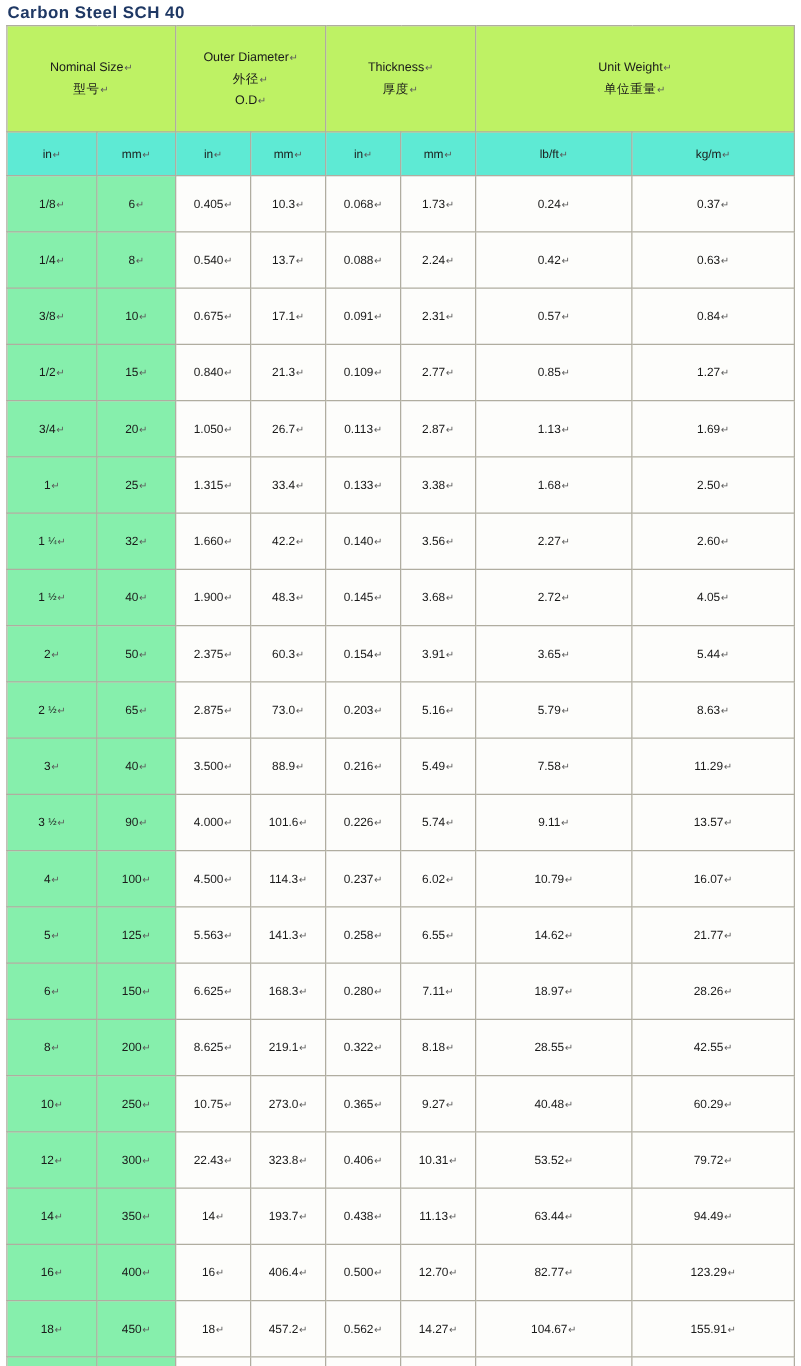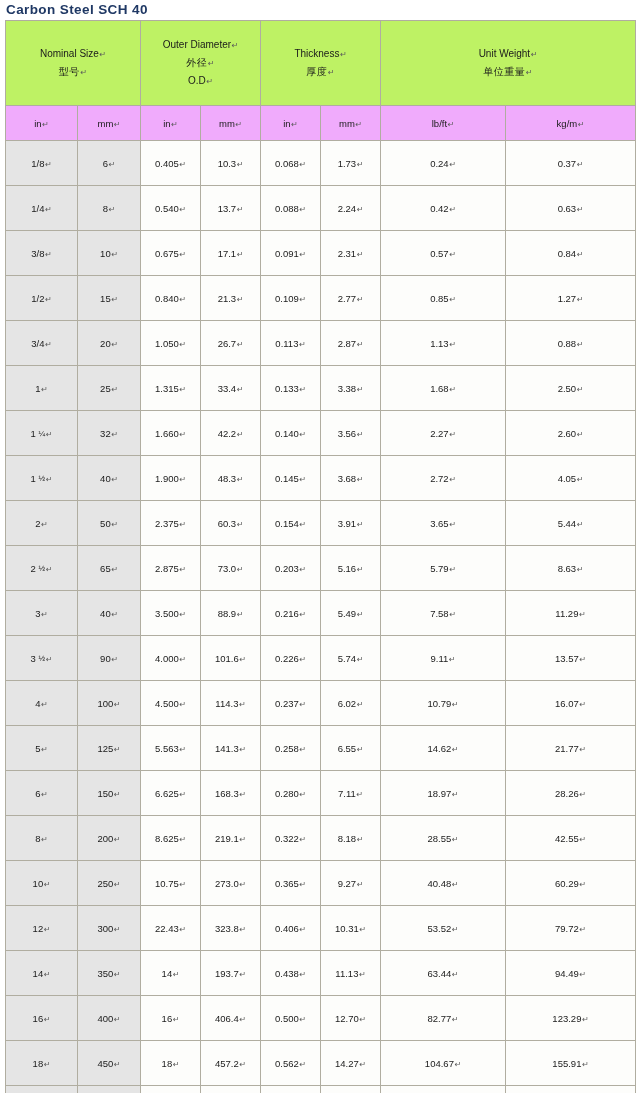--- a/index.html
+++ b/index.html
@@ -60,30 +60,30 @@
     line-height: 17px;
     background: #bef264;
   }
   tr.head-top td .ln { display: block; }
   tr.head-top td .cn { display: block; letter-spacing: 0.5px; }
 
   
   tr.head-units td {
     height: 34px;
     font-size: 9.5px;
-    background: #f0abfc;
+    background: #5eead4;
   }
 
   
   tr.data td {
     height: 44px;
     font-size: 9.5px;
   }
   tr.data td.nom {
-    background: #e5e5e5;
+    background: #86efac;
   }
 
   .pilcrow {
     font-size: 8px;
     color: #5a5a5a;
     vertical-align: baseline;
     padding-left: 0.5px;
   }
 
   .cellval {
@@ -189,21 +189,21 @@
             <td><span class="cellval">1.27</span><span class="pilcrow">↵</span></td>
           </tr>
           <tr class="data">
             <td class="nom"><span class="cellval">3/4</span><span class="pilcrow">↵</span></td>
             <td class="nom"><span class="cellval">20</span><span class="pilcrow">↵</span></td>
             <td><span class="cellval">1.050</span><span class="pilcrow">↵</span></td>
             <td><span class="cellval">26.7</span><span class="pilcrow">↵</span></td>
             <td><span class="cellval">0.113</span><span class="pilcrow">↵</span></td>
             <td><span class="cellval">2.87</span><span class="pilcrow">↵</span></td>
             <td><span class="cellval">1.13</span><span class="pilcrow">↵</span></td>
-            <td><span class="cellval">0.88</span><span class="pilcrow">↵</span></td>
+            <td><span class="cellval">1.69</span><span class="pilcrow">↵</span></td>
           </tr>
           <tr class="data">
             <td class="nom"><span class="cellval">1</span><span class="pilcrow">↵</span></td>
             <td class="nom"><span class="cellval">25</span><span class="pilcrow">↵</span></td>
             <td><span class="cellval">1.315</span><span class="pilcrow">↵</span></td>
             <td><span class="cellval">33.4</span><span class="pilcrow">↵</span></td>
             <td><span class="cellval">0.133</span><span class="pilcrow">↵</span></td>
             <td><span class="cellval">3.38</span><span class="pilcrow">↵</span></td>
             <td><span class="cellval">1.68</span><span class="pilcrow">↵</span></td>
             <td><span class="cellval">2.50</span><span class="pilcrow">↵</span></td>

